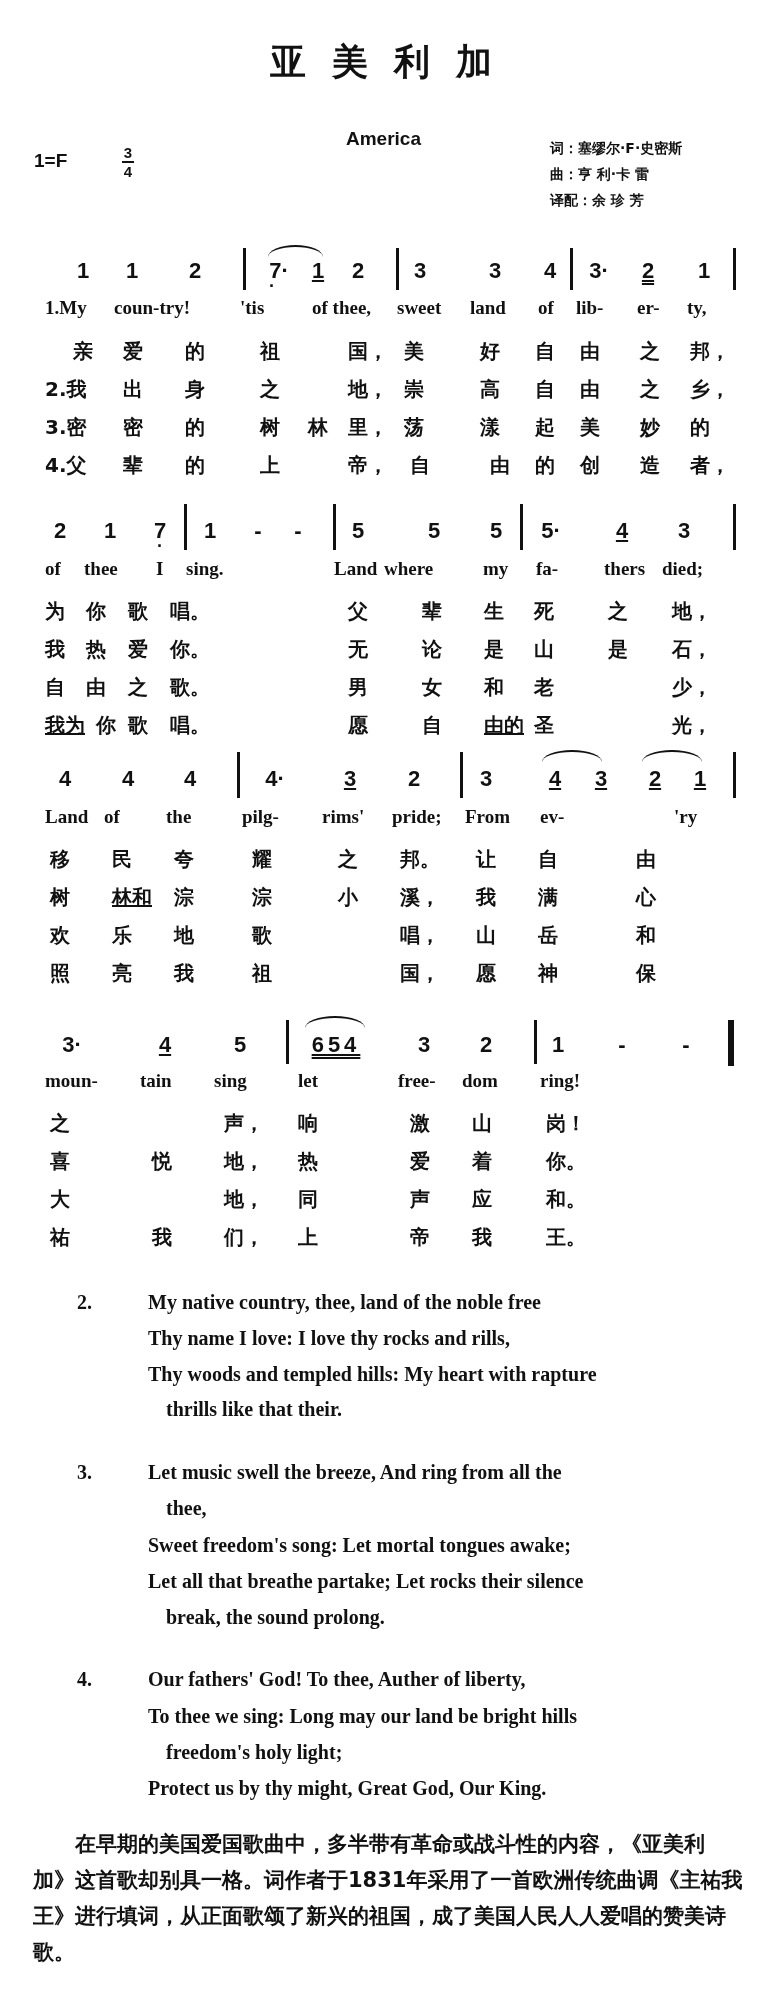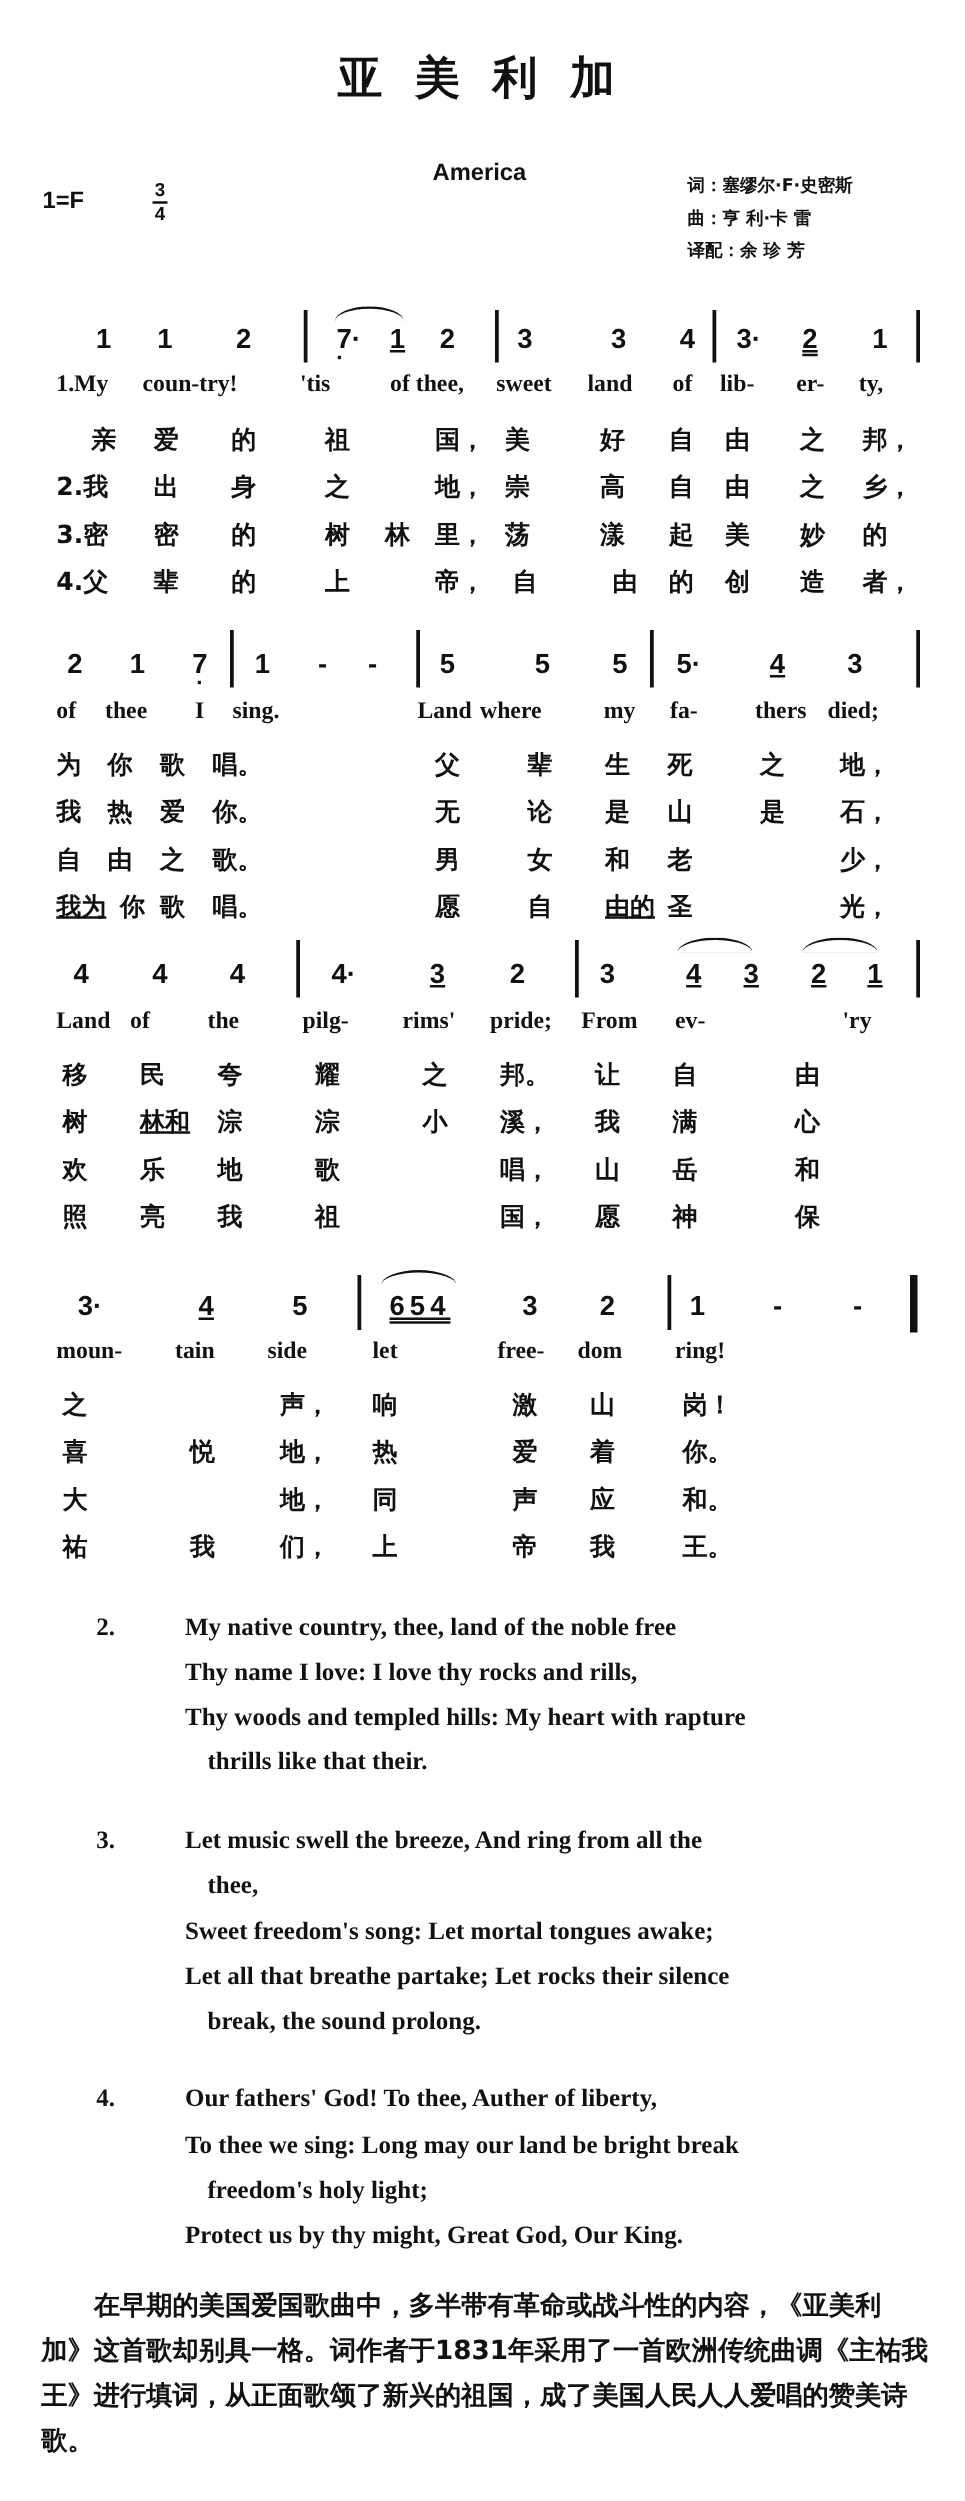--- a/index.html
+++ b/index.html
@@ -268,21 +268,21 @@
   <span class="abs note" style="left:230px;top:1032px">5</span>
   <span class="abs note ul2" style="left:298px;top:1032px;width:76px;letter-spacing:4px">654</span>
   <span class="abs note" style="left:414px;top:1032px">3</span>
   <span class="abs note" style="left:476px;top:1032px">2</span>
   <span class="abs note" style="left:548px;top:1032px">1</span>
   <span class="abs note" style="left:612px;top:1032px">-</span>
   <span class="abs note" style="left:676px;top:1032px">-</span>
 
   <span class="abs lyr-en" style="left:45px;top:1070px">moun-</span>
   <span class="abs lyr-en" style="left:140px;top:1070px">tain</span>
-  <span class="abs lyr-en" style="left:214px;top:1070px">side</span>
+  <span class="abs lyr-en" style="left:214px;top:1070px">sing</span>
   <span class="abs lyr-en" style="left:298px;top:1070px">let</span>
   <span class="abs lyr-en" style="left:398px;top:1070px">free-</span>
   <span class="abs lyr-en" style="left:462px;top:1070px">dom</span>
   <span class="abs lyr-en" style="left:540px;top:1070px">ring!</span>
 
   <span class="abs lyr-cn" style="left:50px;top:1110px">之</span>
   <span class="abs lyr-cn" style="left:224px;top:1110px">声，</span>
   <span class="abs lyr-cn" style="left:298px;top:1110px">响</span>
   <span class="abs lyr-cn" style="left:410px;top:1110px">激</span>
   <span class="abs lyr-cn" style="left:472px;top:1110px">山</span>
@@ -323,18 +323,18 @@
   <span class="abs verse-num" style="top:1461px">3.</span>
   <span class="abs verse" style="left:148px;top:1461px">Let music swell the breeze, And ring from all the</span>
   <span class="abs verse" style="left:166px;top:1497px">thee,</span>
   <span class="abs verse" style="left:148px;top:1534px">Sweet freedom's song: Let mortal tongues awake;</span>
   <span class="abs verse" style="left:148px;top:1570px">Let all that breathe partake; Let rocks their silence</span>
   <span class="abs verse" style="left:166px;top:1606px">break, the sound prolong.</span>
 </div>
 <div>
   <span class="abs verse-num" style="top:1668px">4.</span>
   <span class="abs verse" style="left:148px;top:1668px">Our fathers' God! To thee, Auther of liberty,</span>
-  <span class="abs verse" style="left:148px;top:1705px">To thee we sing: Long may our land be bright break</span>
+  <span class="abs verse" style="left:148px;top:1705px">To thee we sing: Long may our land be bright hills</span>
   <span class="abs verse" style="left:166px;top:1741px">freedom's holy light;</span>
   <span class="abs verse" style="left:148px;top:1777px">Protect us by thy might, Great God, Our King.</span>
 </div>
 
 <div class="abs para" style="top:1826px;text-indent:2em">在早期的美国爱国歌曲中，多半带有革命或战斗性的内容，《亚美利加》这首歌却别具一格。词作者于1831年采用了一首欧洲传统曲调《主祐我王》进行填词，从正面歌颂了新兴的祖国，成了美国人民人人爱唱的赞美诗歌。</div>
 
 </body></html>

